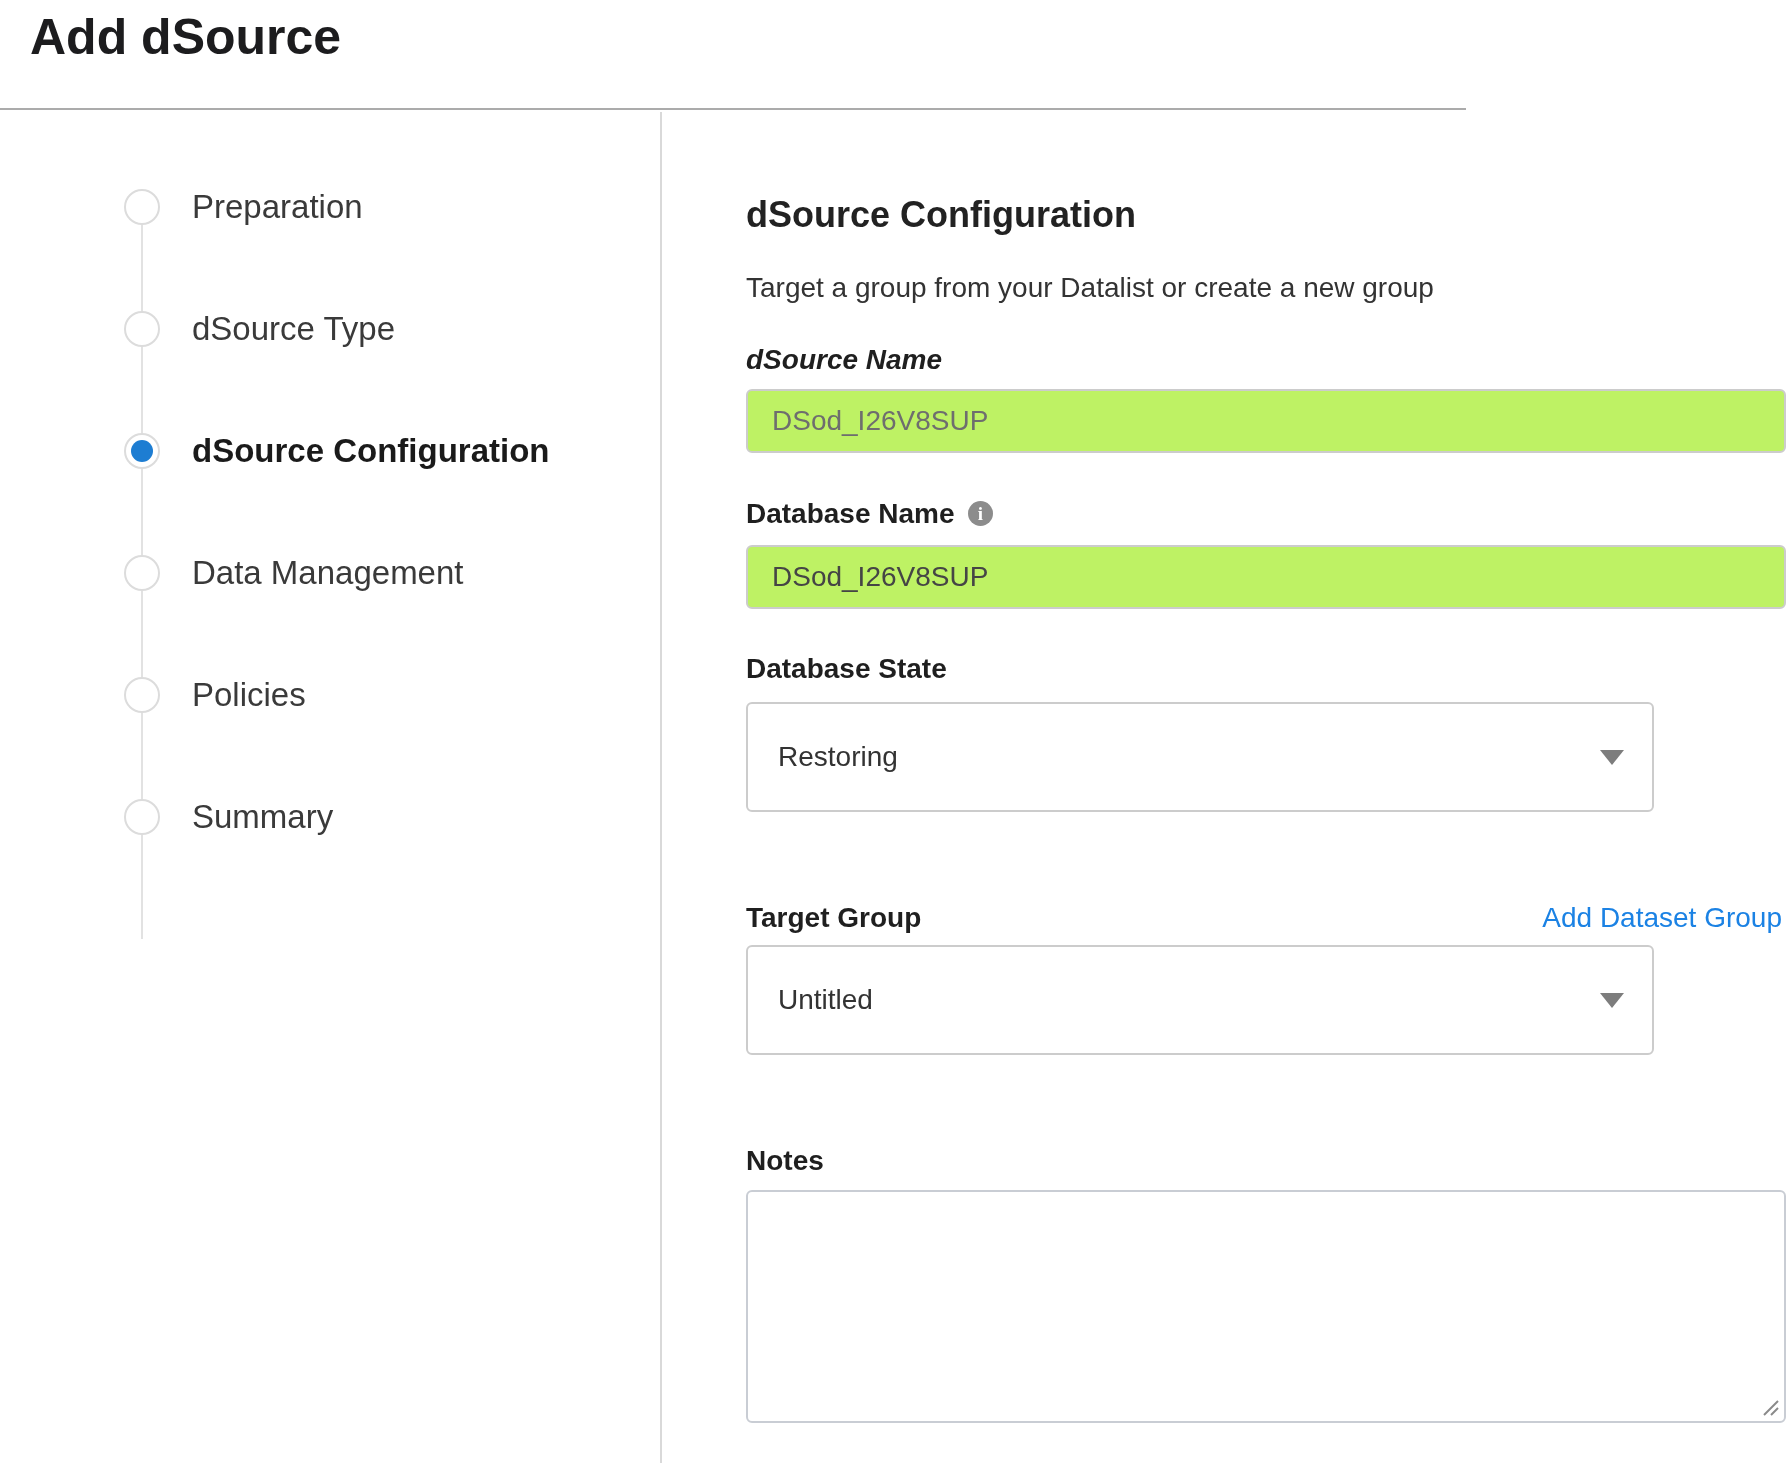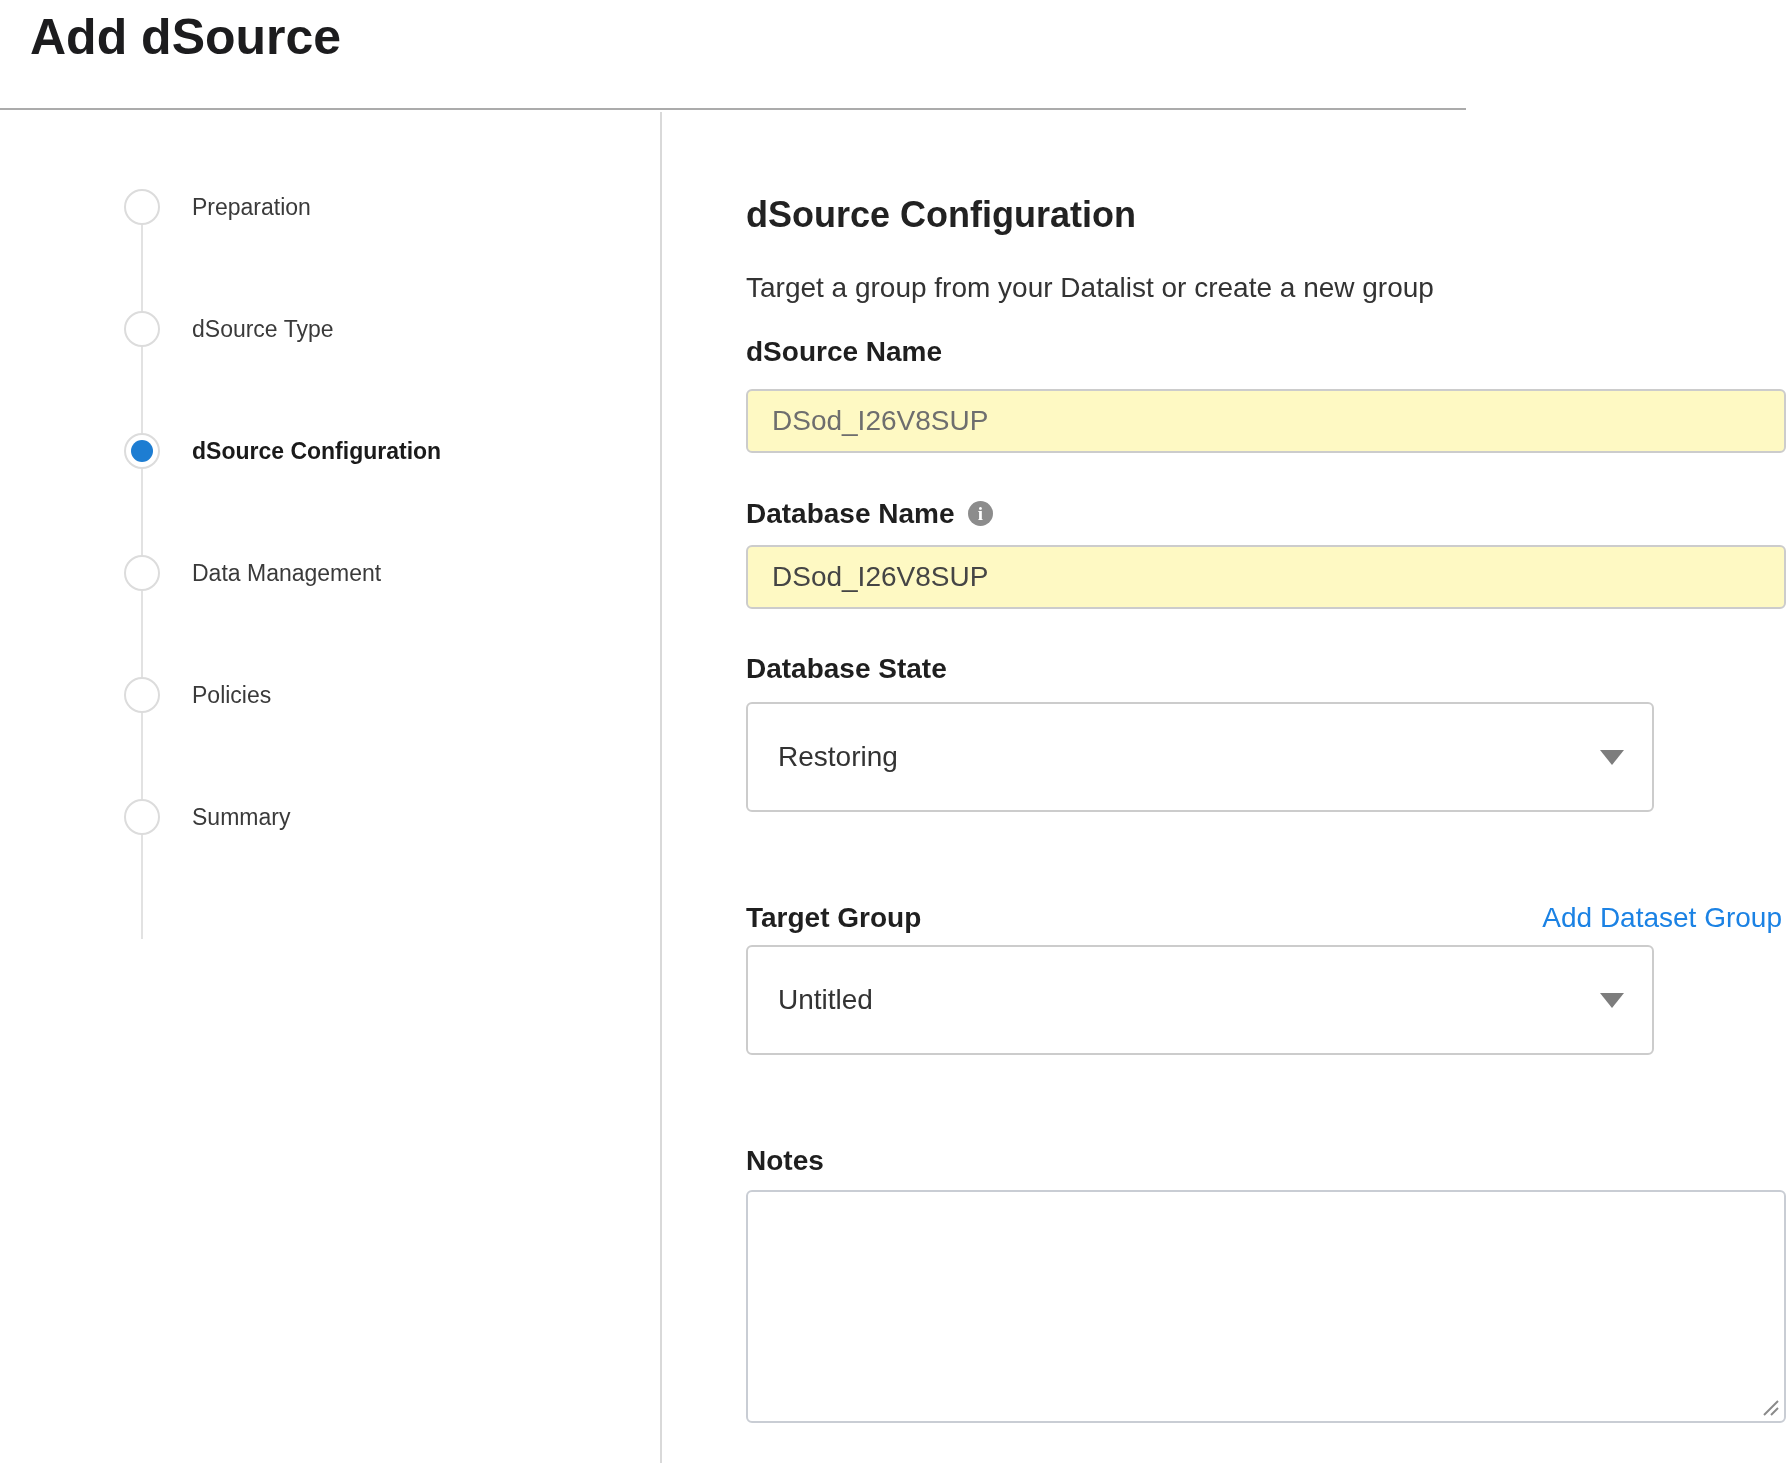--- a/index.html
+++ b/index.html
@@ -56,21 +56,21 @@
     display: flex; align-items: center; justify-content: center;
   }
   .step-dot {
     width: 22px; height: 22px;
     border-radius: 50%;
     background: transparent;
   }
   .step-row.active .step-dot { background: #1d7dd2; }
   .step-label {
     margin-left: 32px;
-    font-size: 23px;
+    font-size: 33px;
     color: #3a3a3a;
     white-space: nowrap;
   }
   .step-row.active .step-label {
     font-weight: bold; color: #1a1a1a;
   }
 
   
   .main-content {
     position: absolute; top: 112px; left: 664px;
@@ -86,32 +86,32 @@
   }
   .content-subheading {
     position: absolute; top: 160px; left: 0;
     font-size: 28px; color: #333333;
   }
   .field-label {
     position: absolute; left: 0;
     font-size: 28px; font-weight: bold; color: #1f1f1f;
     white-space: nowrap;
   }
-  .lbl-dsource-name   { top: 224px; }
+  .lbl-dsource-name   { top: 232px; font-style: italic; }
   .lbl-database-name  { top: 386px; }
   .lbl-database-state { top: 541px; text-align: right; }
   .lbl-target-group   { top: 790px; }
   .lbl-notes          { top: 1033px; }
 
   .text-input {
     position: absolute; left: 0;
     width: 1040px; height: 64px;
     border: 2px solid #cccccc;
     border-radius: 6px;
-    background: #fef9c3;
+    background: #bef264;
     font-family: "Liberation Sans", "DejaVu Sans", sans-serif;
     font-size: 28px;
     padding: 0 24px;
     outline: none;
   }
   .input-dsource-name  { top: 277px; color: #6e6e6e; }
   .input-database-name { top: 433px; color: #454545; }
 
   .info-icon {
     position: absolute; top: 389px; left: 222px;

